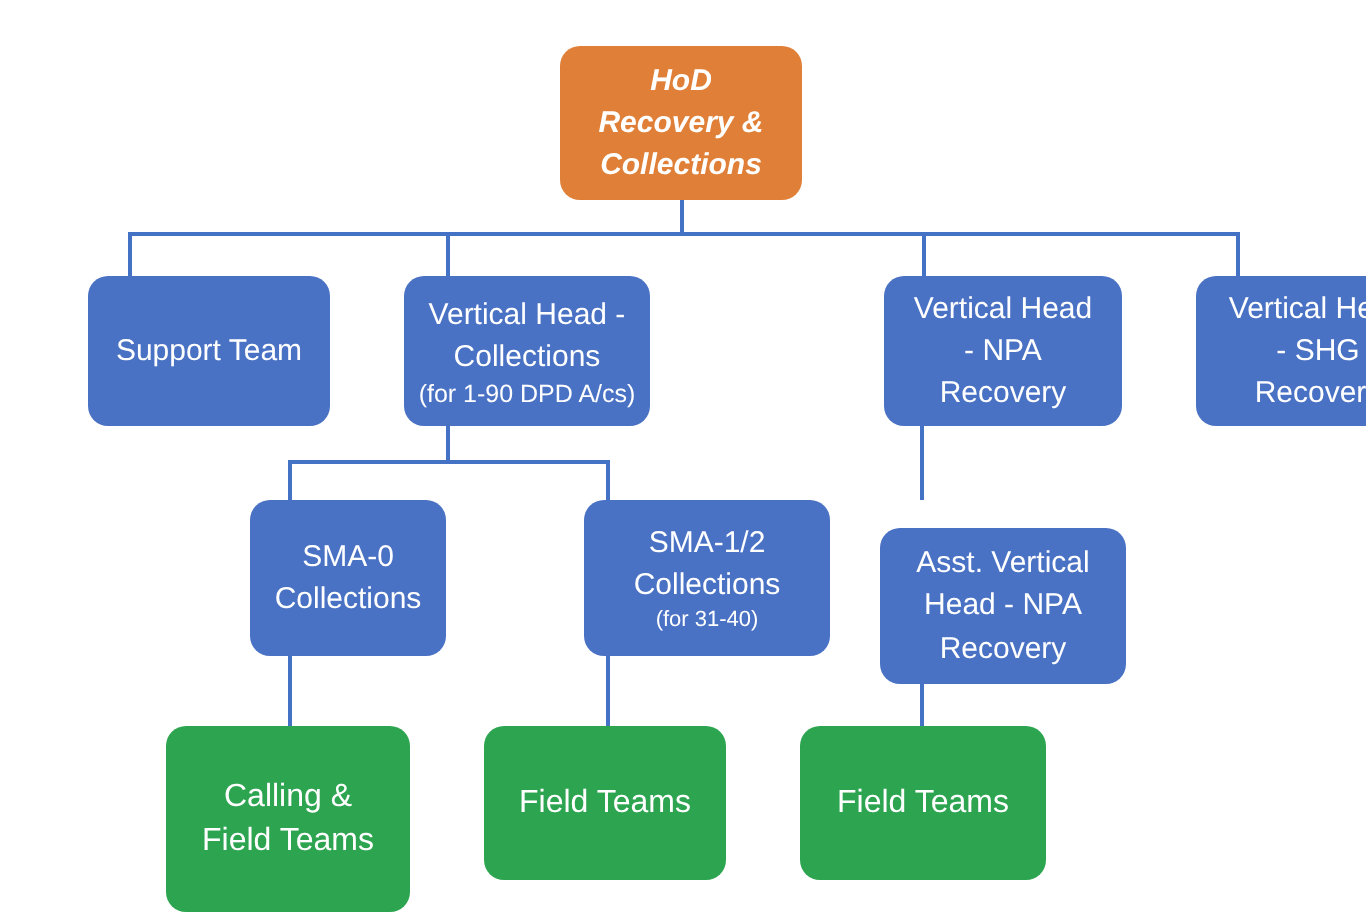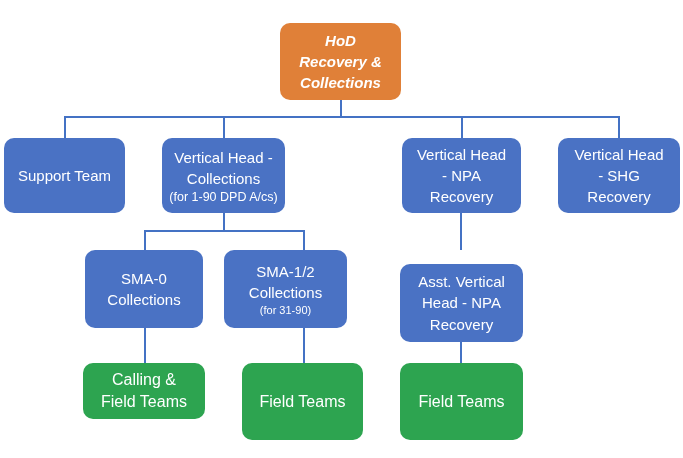--- a/index.html
+++ b/index.html
@@ -17,21 +17,21 @@
     color: var(--text, #ffffff);
     display: flex;
     flex-direction: column;
     align-items: center;
     justify-content: center;
     text-align: center;
     box-sizing: border-box;
     padding: 2px 4px;
   }
   .root   { background: var(--root-fill, #e08038); }
-  .branch { background: var(--branch-fill, #4a72c4); }
+  .branch { background: var(--branch-fill, #4a72c4); margin-left: 40px; }
   .leaf   { background: var(--leaf-fill, #2da450); }
   .label {
     white-space: pre-line;
     font-size: 15px;
     line-height: 1.42;
   }
   .root .label {
     font-weight: bold;
     line-height: 1.4;
     font-style: italic;
@@ -99,38 +99,38 @@
 - NPA
 Recovery</div>
   </div>
 
   <div class="node branch" style="left:558px;top:138px;width:122px;height:75px">
     <div class="label">Vertical Head
 - SHG
 Recovery</div>
   </div>
 
-  <div class="node branch" style="left:85px;top:250px;width:118px;height:78px">
+  <div class="node branch" style="left:85px;top:250px;width:98px;height:78px">
     <div class="label">SMA-0
 Collections</div>
   </div>
 
-  <div class="node branch" style="left:224px;top:250px;width:123px;height:78px">
+  <div class="node branch" style="left:252px;top:250px;width:123px;height:78px">
     <div class="label">SMA-1/2
 Collections</div>
-    <div class="sub">(for 31-90)</div>
+    <div class="sub">(for 31-40)</div>
   </div>
 
   <div class="node branch" style="left:400px;top:264px;width:123px;height:78px">
     <div class="label">Asst. Vertical
 Head - NPA
 Recovery</div>
   </div>
 
-  <div class="node leaf" style="left:83px;top:363px;width:122px;height:56px">
+  <div class="node leaf" style="left:83px;top:363px;width:122px;height:93px">
     <div class="label">Calling &amp;
 Field Teams</div>
   </div>
 
   <div class="node leaf" style="left:242px;top:363px;width:121px;height:77px">
     <div class="label">Field Teams</div>
   </div>
 
   <div class="node leaf" style="left:400px;top:363px;width:123px;height:77px">
     <div class="label">Field Teams</div>

